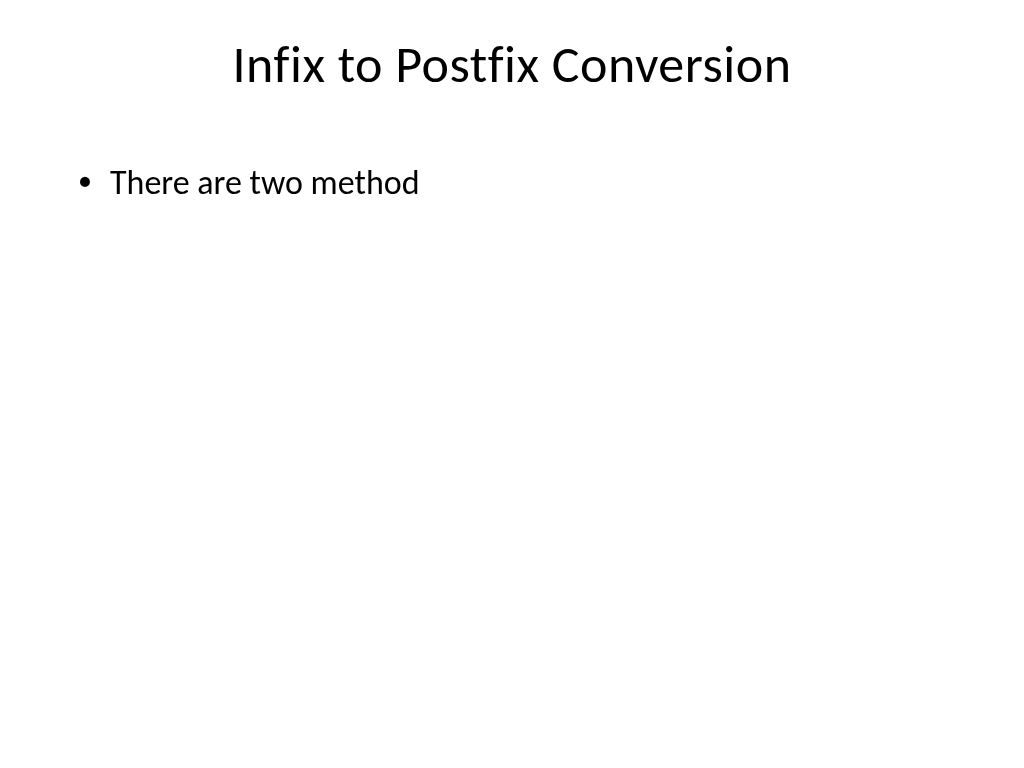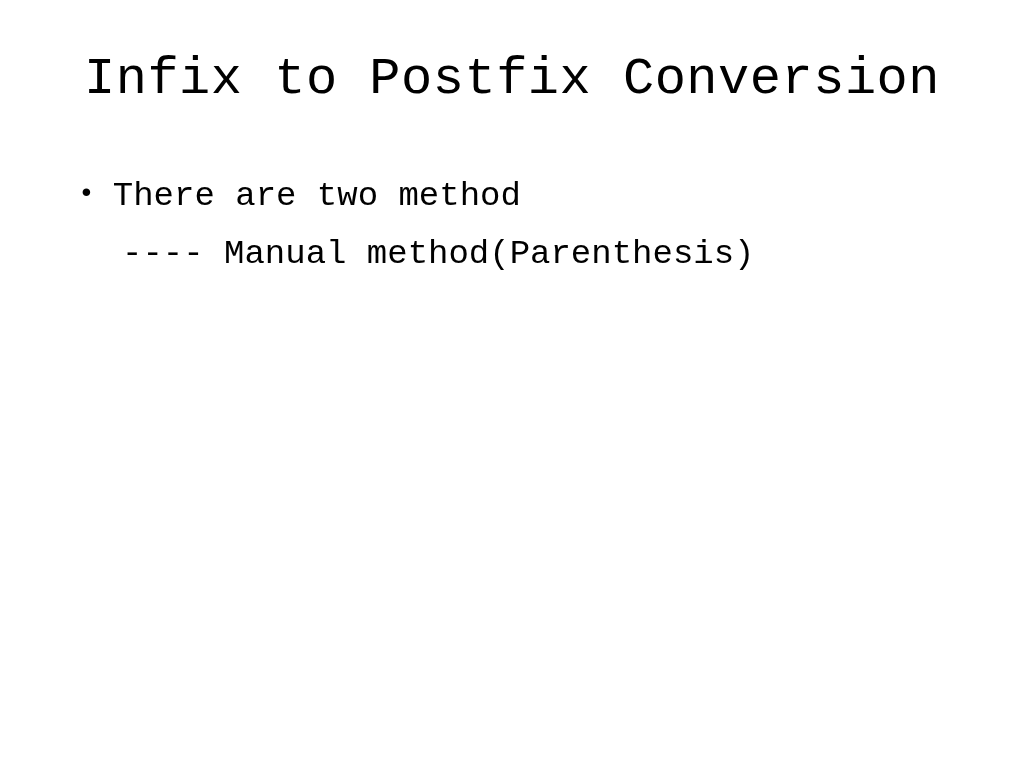--- a/index.html
+++ b/index.html
@@ -11,22 +11,21 @@
       width: 1024px;
       height: 768px;
       background: #ffffff;
       font-family: Calibri, "Segoe UI", Arial, sans-serif;
       color: #000000;
       overflow: hidden;
     }
     .slide {
       width: 100%;
       height: 100%;
-      padding: 50px 70px;
-      font-family: Liberation Mono, monospace;
+      padding: 32px 70px;
     }
     .title {
       font-size: 52px;
       font-weight: 400;
       text-align: center;
       margin-bottom: 60px;
       letter-spacing: 0.5px;
     }
     .content {
       font-size: 34px;
@@ -54,15 +53,14 @@
 </head>
 <body>
 
 <div class="slide">
   <h1 class="title">Infix to Postfix  Conversion</h1>
   <div class="content">
     <div class="bullet-item">
       <span class="bullet">•</span>
       <span class="bullet-text">There  are  two  method</span>
     </div>
-    <div class="sub-item">----   Manual  method(Parenthesis)</div>
   </div>
 </div>
 
 </body></html>

